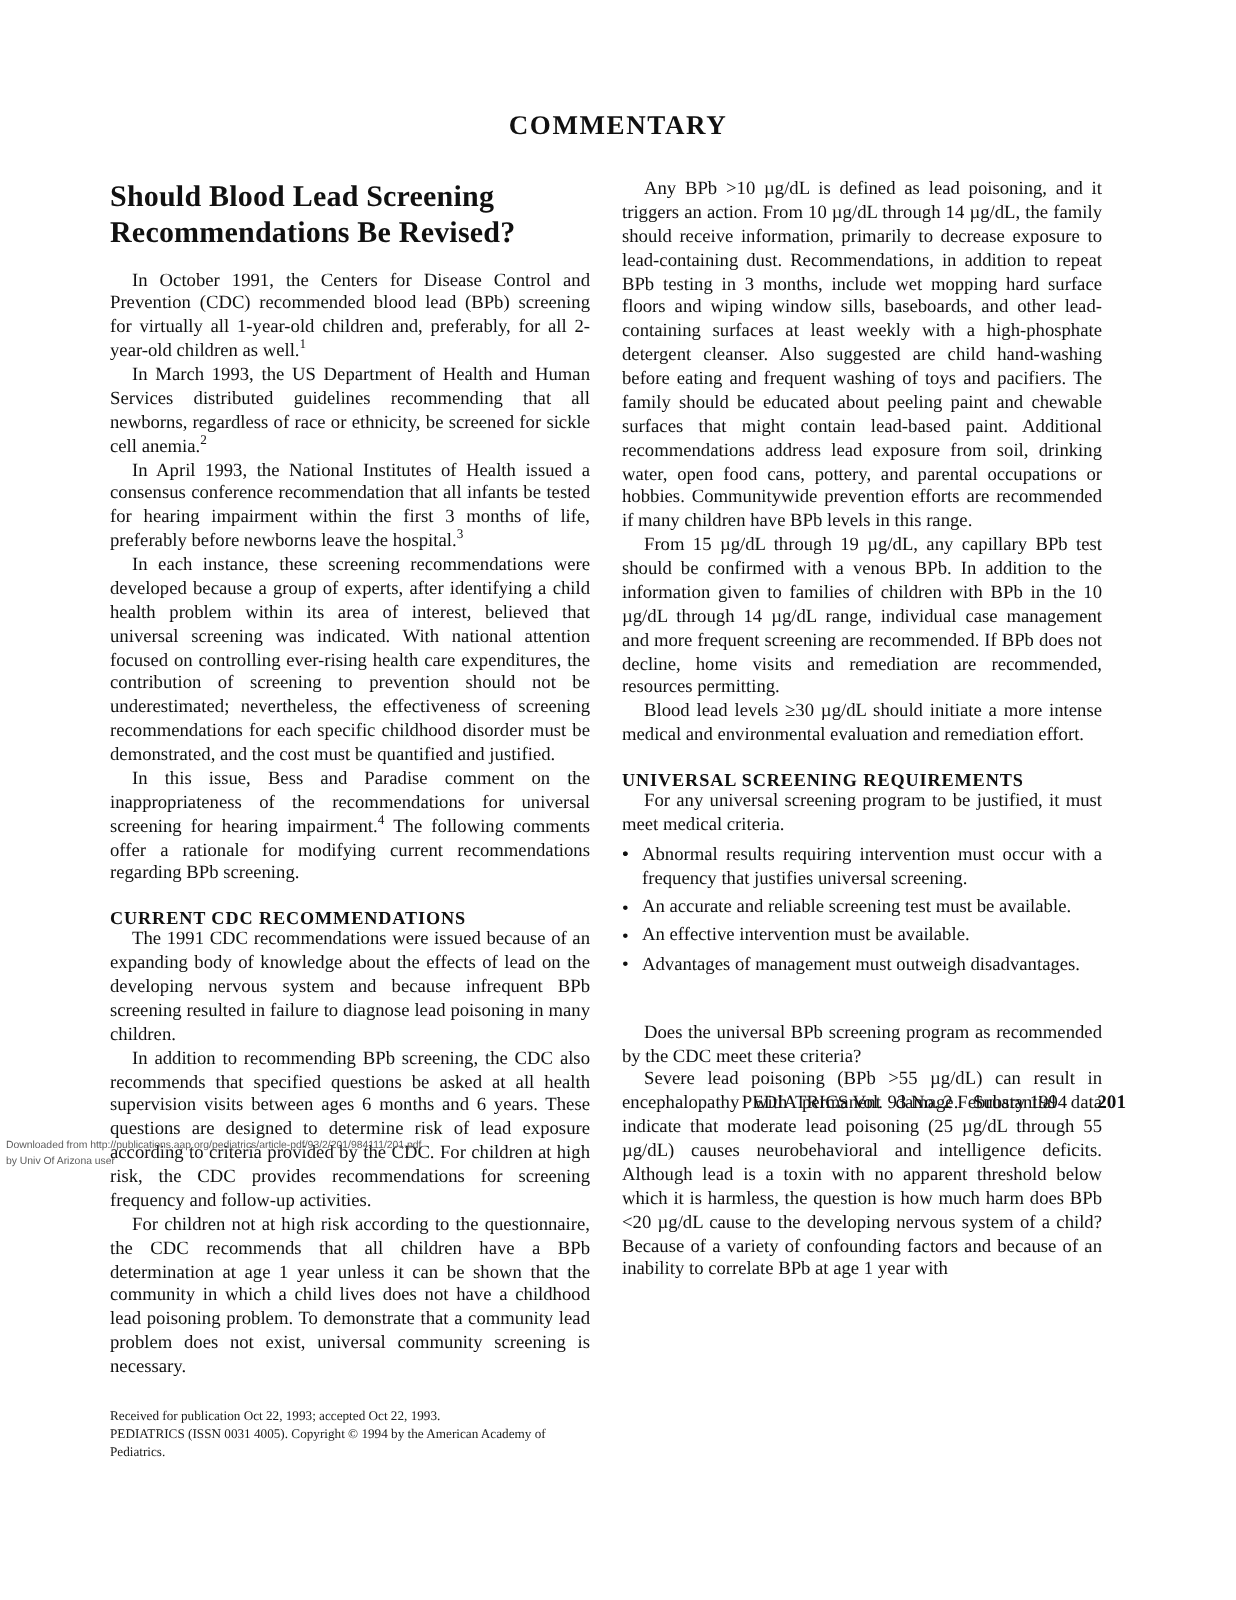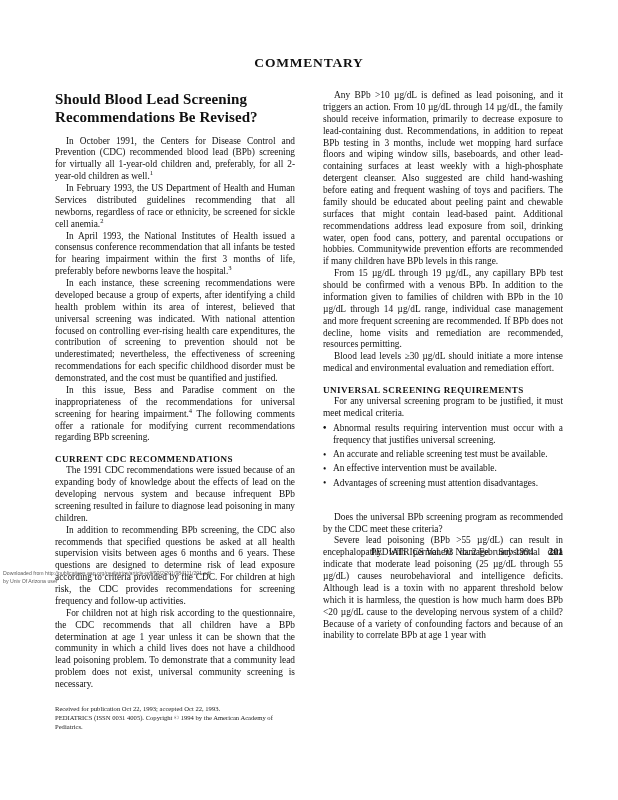--- a/index.html
+++ b/index.html
@@ -37,21 +37,21 @@
     font-family: "Liberation Serif", "DejaVu Serif", serif;
   }
 
   
   .columns {
     position: absolute;
     left: 55px;
     top: 90px;
     width: 508px;
     display: flex;
-    gap: 28px;
+    gap: 16px;
   }
   .col {
     width: 240px;
   }
 
   .article-title {
     font-size: 15px;
     font-weight: bold;
     line-height: 1.22;
     margin: 0 0 9px 0;
@@ -160,21 +160,21 @@
   <div class="commentary-head">COMMENTARY</div>
 
   <div class="columns">
 
     <div class="col">
 
       <h1 class="article-title">Should Blood Lead Screening Recommendations Be Revised?</h1>
 
       <p class="body"><span>In October 1991, the Centers for Disease Control and Prevention (CDC) recommended blood lead (BPb) screening for virtually all 1-year-old children and, preferably, for all 2-year-old children as well.</span><sup>1</sup></p>
 
-      <p class="body"><span>In February 1993, the US Department of Health and Human Services distributed guidelines recommending that all newborns, regardless of race or ethnicity, be screened for sickle cell anemia.</span><sup>2</sup></p>
+      <p class="body"><span>In March 1993, the US Department of Health and Human Services distributed guidelines recommending that all newborns, regardless of race or ethnicity, be screened for sickle cell anemia.</span><sup>2</sup></p>
 
       <p class="body"><span>In April 1993, the National Institutes of Health issued a consensus conference recommendation that all infants be tested for hearing impairment within the first 3 months of life, preferably before newborns leave the hospital.</span><sup>3</sup></p>
 
       <p class="body">In each instance, these screening recommendations were developed because a group of experts, after identifying a child health problem within its area of interest, believed that universal screening was indicated. With national attention focused on controlling ever-rising health care expenditures, the contribution of screening to prevention should not be underestimated; nevertheless, the effectiveness of screening recommendations for each specific childhood disorder must be demonstrated, and the cost must be quantified and justified.</p>
 
       <p class="body"><span>In this issue, Bess and Paradise comment on the inappropriateness of the recommendations for universal screening for hearing impairment.</span><sup>4</sup><span> The following comments offer a rationale for modifying current recommendations regarding BPb screening.</span></p>
 
       <h2 class="section">CURRENT CDC RECOMMENDATIONS</h2>
 
       <p class="body">The 1991 CDC recommendations were issued because of an expanding body of knowledge about the effects of lead on the developing nervous system and because infrequent BPb screening resulted in failure to diagnose lead poisoning in many children.</p>
@@ -194,21 +194,21 @@
 
       <h2 class="section">UNIVERSAL SCREENING REQUIREMENTS</h2>
 
       <p class="body">For any universal screening program to be justified, it must meet medical criteria.</p>
 
       <ul class="criteria">
         <li><span class="bullet">•</span></li>
         <li><span class="bullet">•</span><span>Abnormal results requiring intervention must occur with a frequency that justifies universal screening.</span></li>
         <li><span class="bullet">•</span><span>An accurate and reliable screening test must be available.</span></li>
         <li><span class="bullet">•</span><span>An effective intervention must be available.</span></li>
-        <li><span class="bullet">•</span><span>Advantages of screening must attention disadvantages.</span></li>
+        <li><span class="bullet">•</span><span>Advantages of management must outweigh disadvantages.</span></li>
       </ul>
 
       <p class="body" style="margin-top:22px">Does the universal BPb screening program as recommended by the CDC meet these criteria?</p>
 
 
       <p class="body">Severe lead poisoning (BPb &gt;55 µg/dL) can result in encephalopathy with permanent damage. Substantial data indicate that moderate lead poisoning (25 µg/dL through 55 µg/dL) causes neurobehavioral and intelligence deficits. Although lead is a toxin with no apparent threshold below which it is harmless, the question is how much harm does BPb &lt;20 µg/dL cause to the developing nervous system of a child? Because of a variety of confounding factors and because of an inability to correlate BPb at age 1 year with</p>
     </div>
   </div>
 
   <div class="journal-footer">

